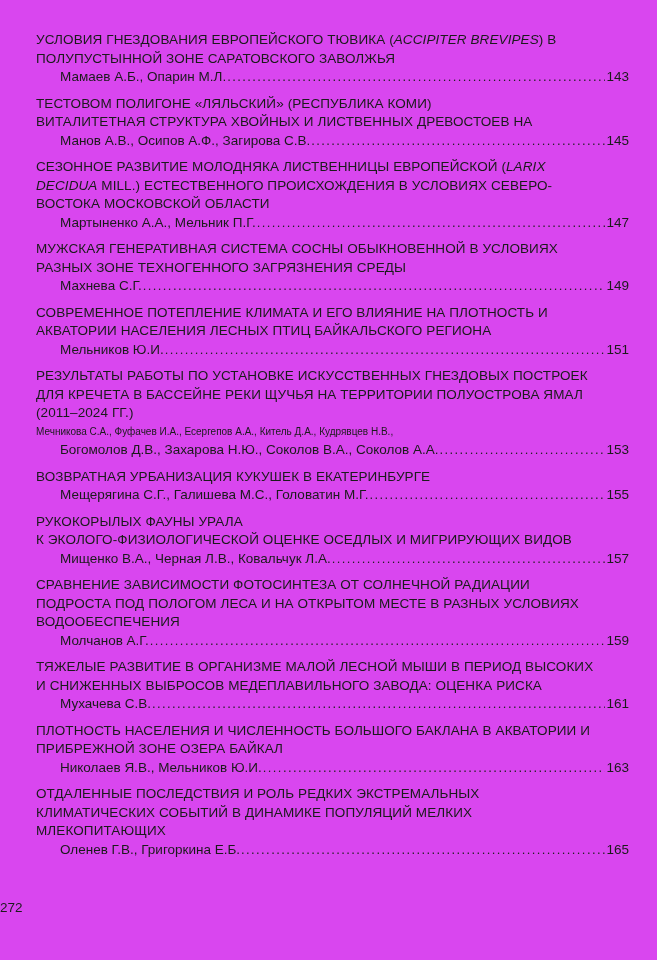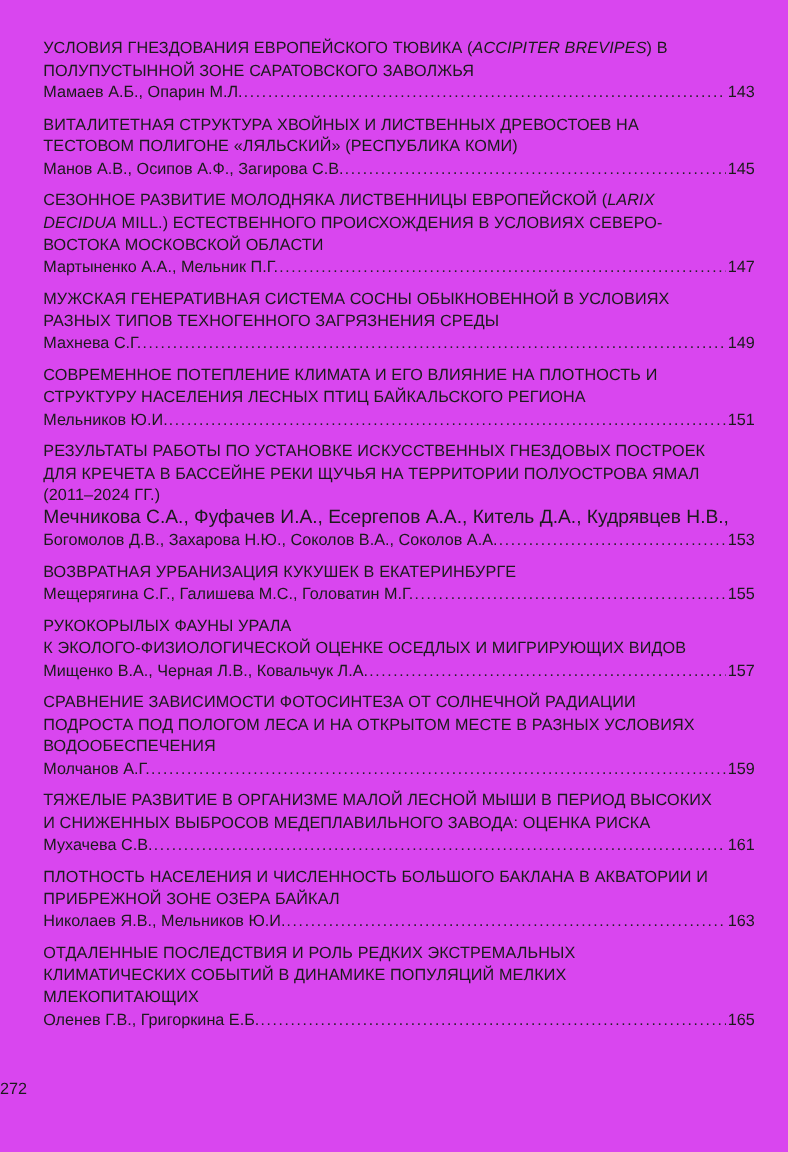--- a/index.html
+++ b/index.html
@@ -28,29 +28,30 @@
   .title-line {
     font-size: 13.5px;
     line-height: 18.5px;
     white-space: nowrap;
     letter-spacing: 0.1px;
   }
   .title-line em {
     font-style: italic;
   }
   .author-line {
-    font-size: 16px;
+    font-size: 10px;
     line-height: 18.5px;
     white-space: nowrap;
   }
   .author-row {
     display: flex;
     align-items: flex-end;
     font-size: 13.5px;
     line-height: 18.5px;
+    margin-left: 24px;
   }
   .authors {
     white-space: nowrap;
     flex: 0 0 auto;
   }
   .leader {
     flex: 1 1 auto;
     min-width: 0;
     overflow: hidden;
     white-space: nowrap;
@@ -88,22 +89,22 @@
           <div class="title-line"><span>ПОЛУПУСТЫННОЙ ЗОНЕ САРАТОВСКОГО ЗАВОЛЖЬЯ</span></div>
         </div>
         <div class="author-row">
           <span class="authors">Мамаев А.Б., Опарин М.Л.</span>
           <span class="leader"></span>
           <span class="page-num">143</span>
         </div>
       </div>
       <div class="toc-entry">
         <div class="entry-title">
+          <div class="title-line"><span>ТЕСТОВОМ ПОЛИГОНЕ «ЛЯЛЬСКИЙ» (РЕСПУБЛИКА КОМИ)</span></div>
           <div class="title-line"><span>ВИТАЛИТЕТНАЯ СТРУКТУРА ХВОЙНЫХ И ЛИСТВЕННЫХ ДРЕВОСТОЕВ НА</span></div>
-          <div class="title-line"><span>ТЕСТОВОМ ПОЛИГОНЕ «ЛЯЛЬСКИЙ» (РЕСПУБЛИКА КОМИ)</span></div>
         </div>
         <div class="author-row">
           <span class="authors">Манов А.В., Осипов А.Ф., Загирова С.В. </span>
           <span class="leader"></span>
           <span class="page-num">145</span>
         </div>
       </div>
       <div class="toc-entry">
         <div class="entry-title">
           <div class="title-line"><span>СЕЗОННОЕ РАЗВИТИЕ МОЛОДНЯКА ЛИСТВЕННИЦЫ ЕВРОПЕЙСКОЙ (</span><em>LARIX</em></div>
@@ -112,32 +113,32 @@
         </div>
         <div class="author-row">
           <span class="authors">Мартыненко А.А., Мельник П.Г.</span>
           <span class="leader"></span>
           <span class="page-num">147</span>
         </div>
       </div>
       <div class="toc-entry">
         <div class="entry-title">
           <div class="title-line"><span>МУЖСКАЯ ГЕНЕРАТИВНАЯ СИСТЕМА СОСНЫ ОБЫКНОВЕННОЙ В УСЛОВИЯХ</span></div>
-          <div class="title-line"><span>РАЗНЫХ ТИПОВ ТЕХНОГЕННОГО ЗАГРЯЗНЕНИЯ СРЕДЫ</span></div>
+          <div class="title-line"><span>РАЗНЫХ ЗОНЕ ТЕХНОГЕННОГО ЗАГРЯЗНЕНИЯ СРЕДЫ</span></div>
         </div>
         <div class="author-row">
           <span class="authors">Махнева С.Г.</span>
           <span class="leader"></span>
           <span class="page-num">149</span>
         </div>
       </div>
       <div class="toc-entry">
         <div class="entry-title">
           <div class="title-line"><span>СОВРЕМЕННОЕ ПОТЕПЛЕНИЕ КЛИМАТА И ЕГО ВЛИЯНИЕ НА ПЛОТНОСТЬ И</span></div>
-          <div class="title-line"><span>СТРУКТУРУ НАСЕЛЕНИЯ ЛЕСНЫХ ПТИЦ БАЙКАЛЬСКОГО РЕГИОНА</span></div>
+          <div class="title-line"><span>АКВАТОРИИ НАСЕЛЕНИЯ ЛЕСНЫХ ПТИЦ БАЙКАЛЬСКОГО РЕГИОНА</span></div>
         </div>
         <div class="author-row">
           <span class="authors">Мельников Ю.И. </span>
           <span class="leader"></span>
           <span class="page-num">151</span>
         </div>
       </div>
       <div class="toc-entry">
         <div class="entry-title">
           <div class="title-line"><span>РЕЗУЛЬТАТЫ РАБОТЫ ПО УСТАНОВКЕ ИСКУССТВЕННЫХ ГНЕЗДОВЫХ ПОСТРОЕК</span></div>

